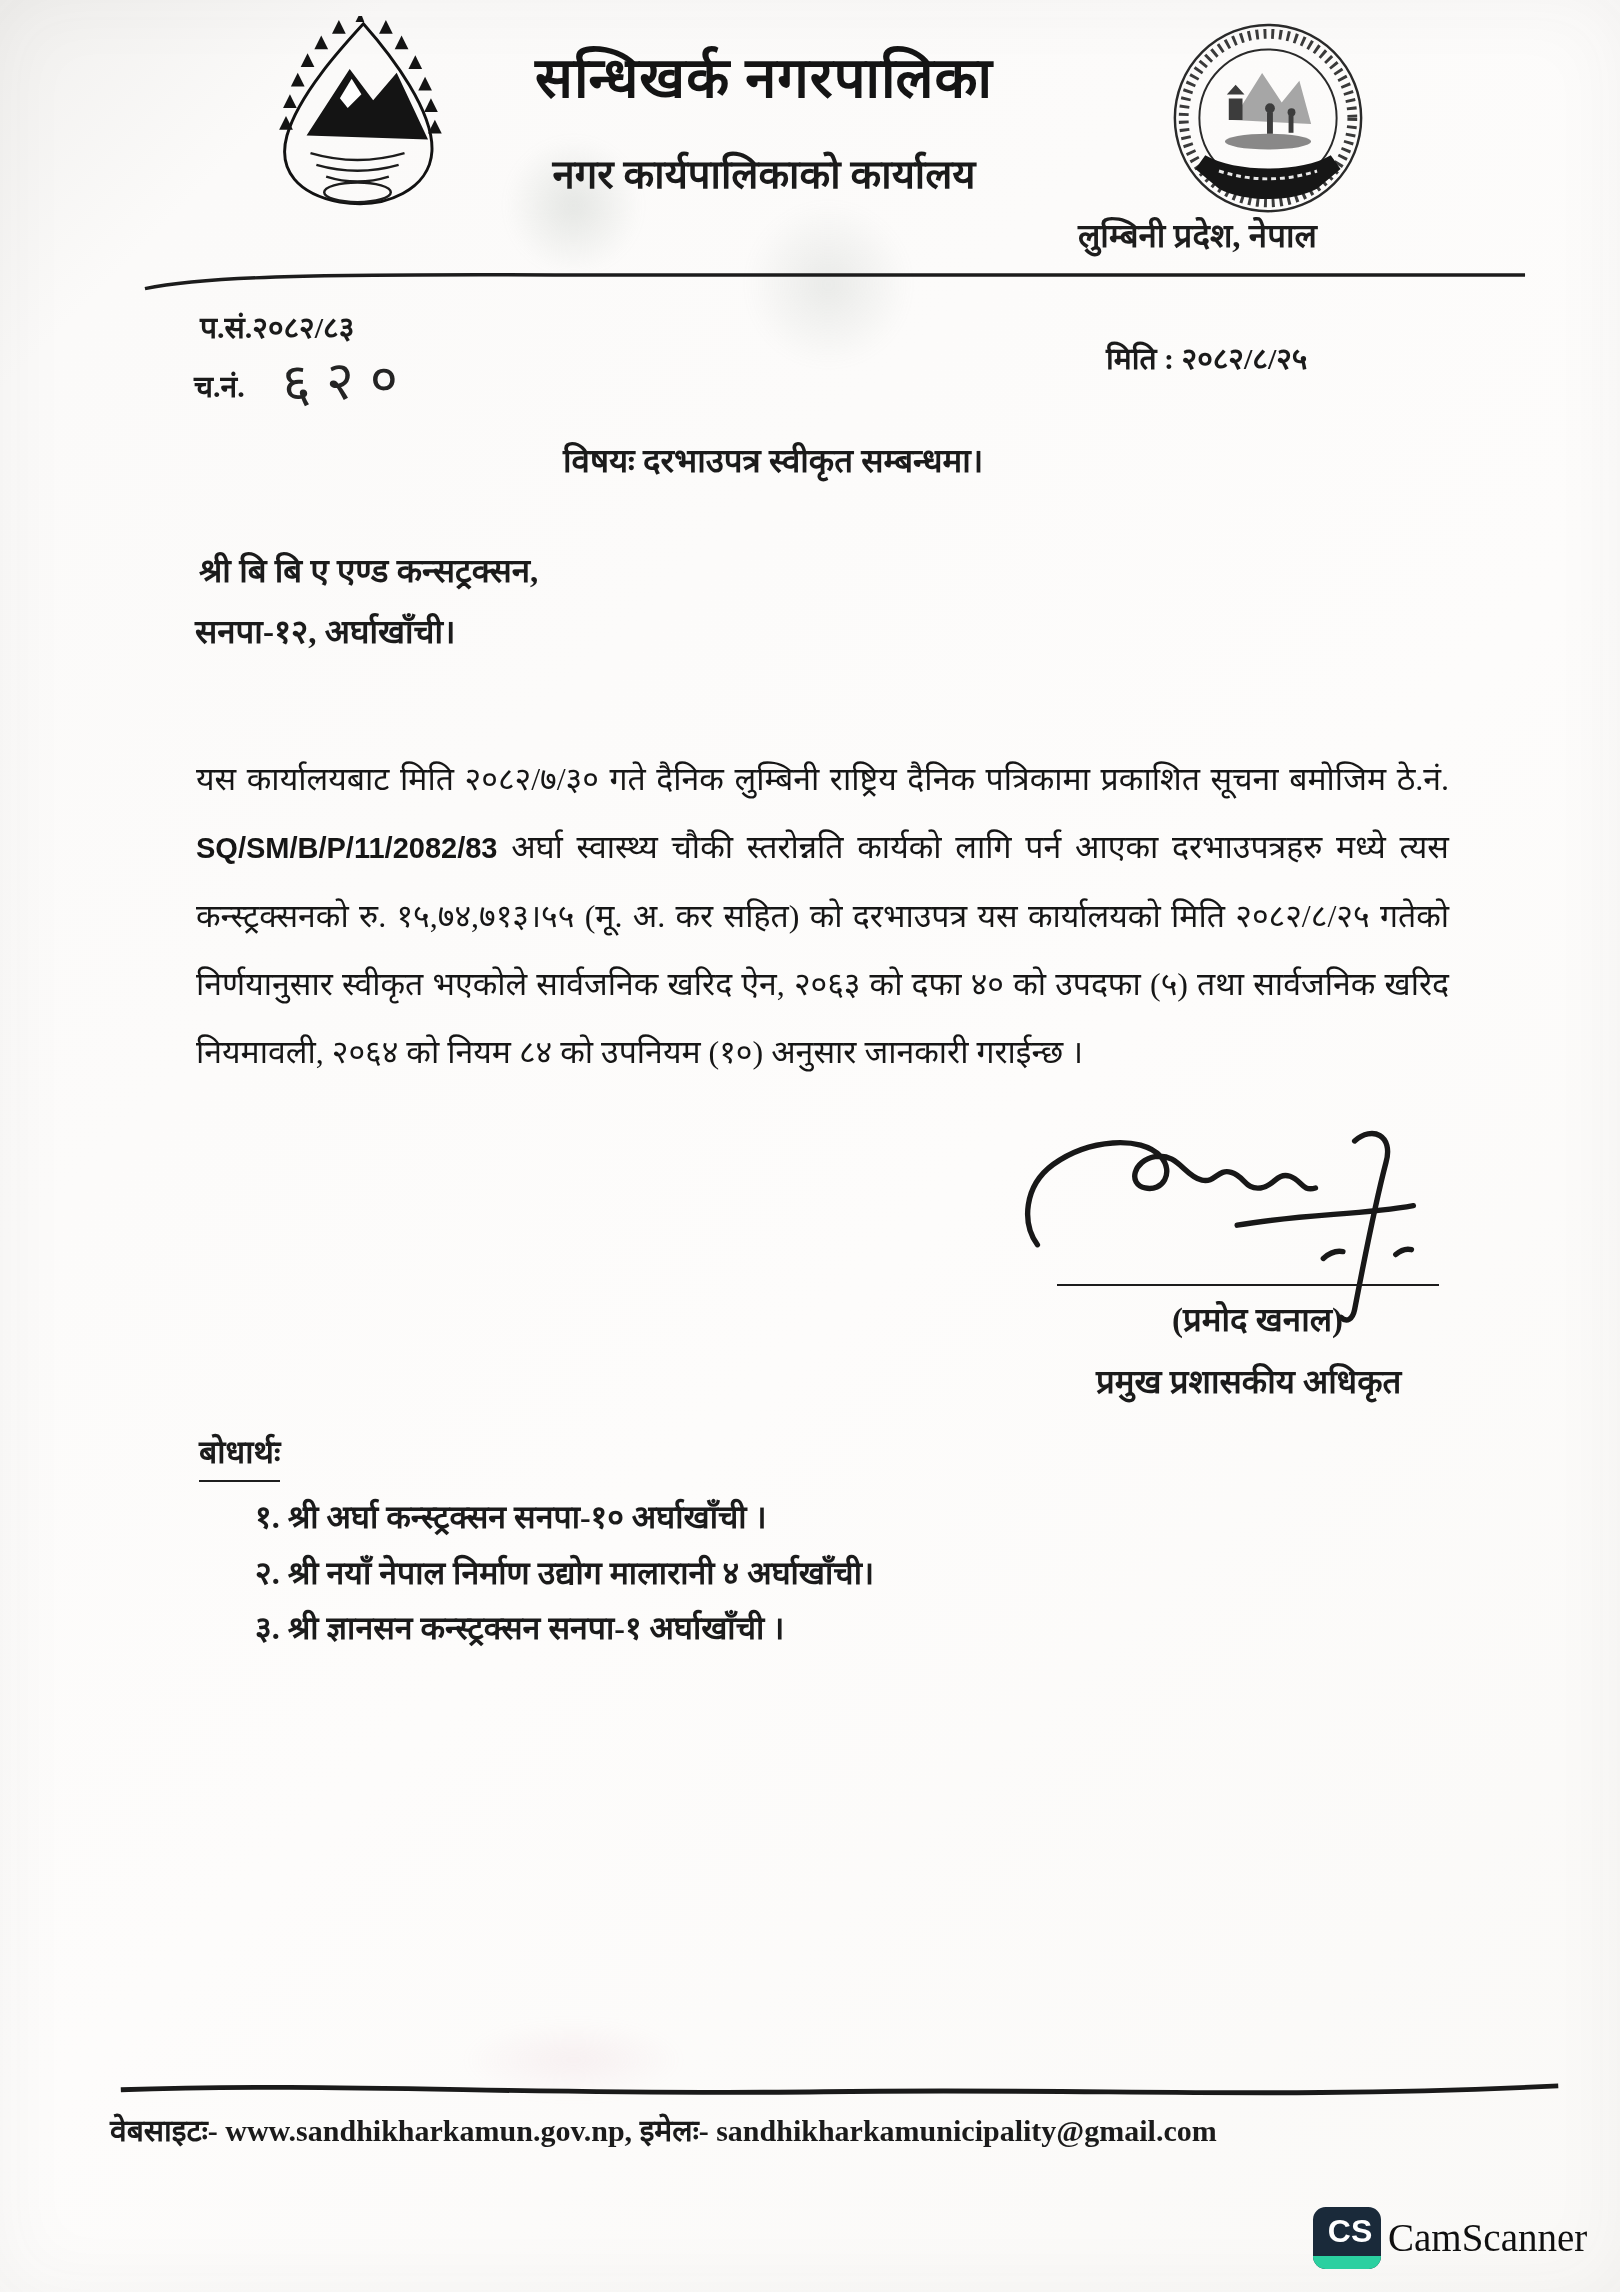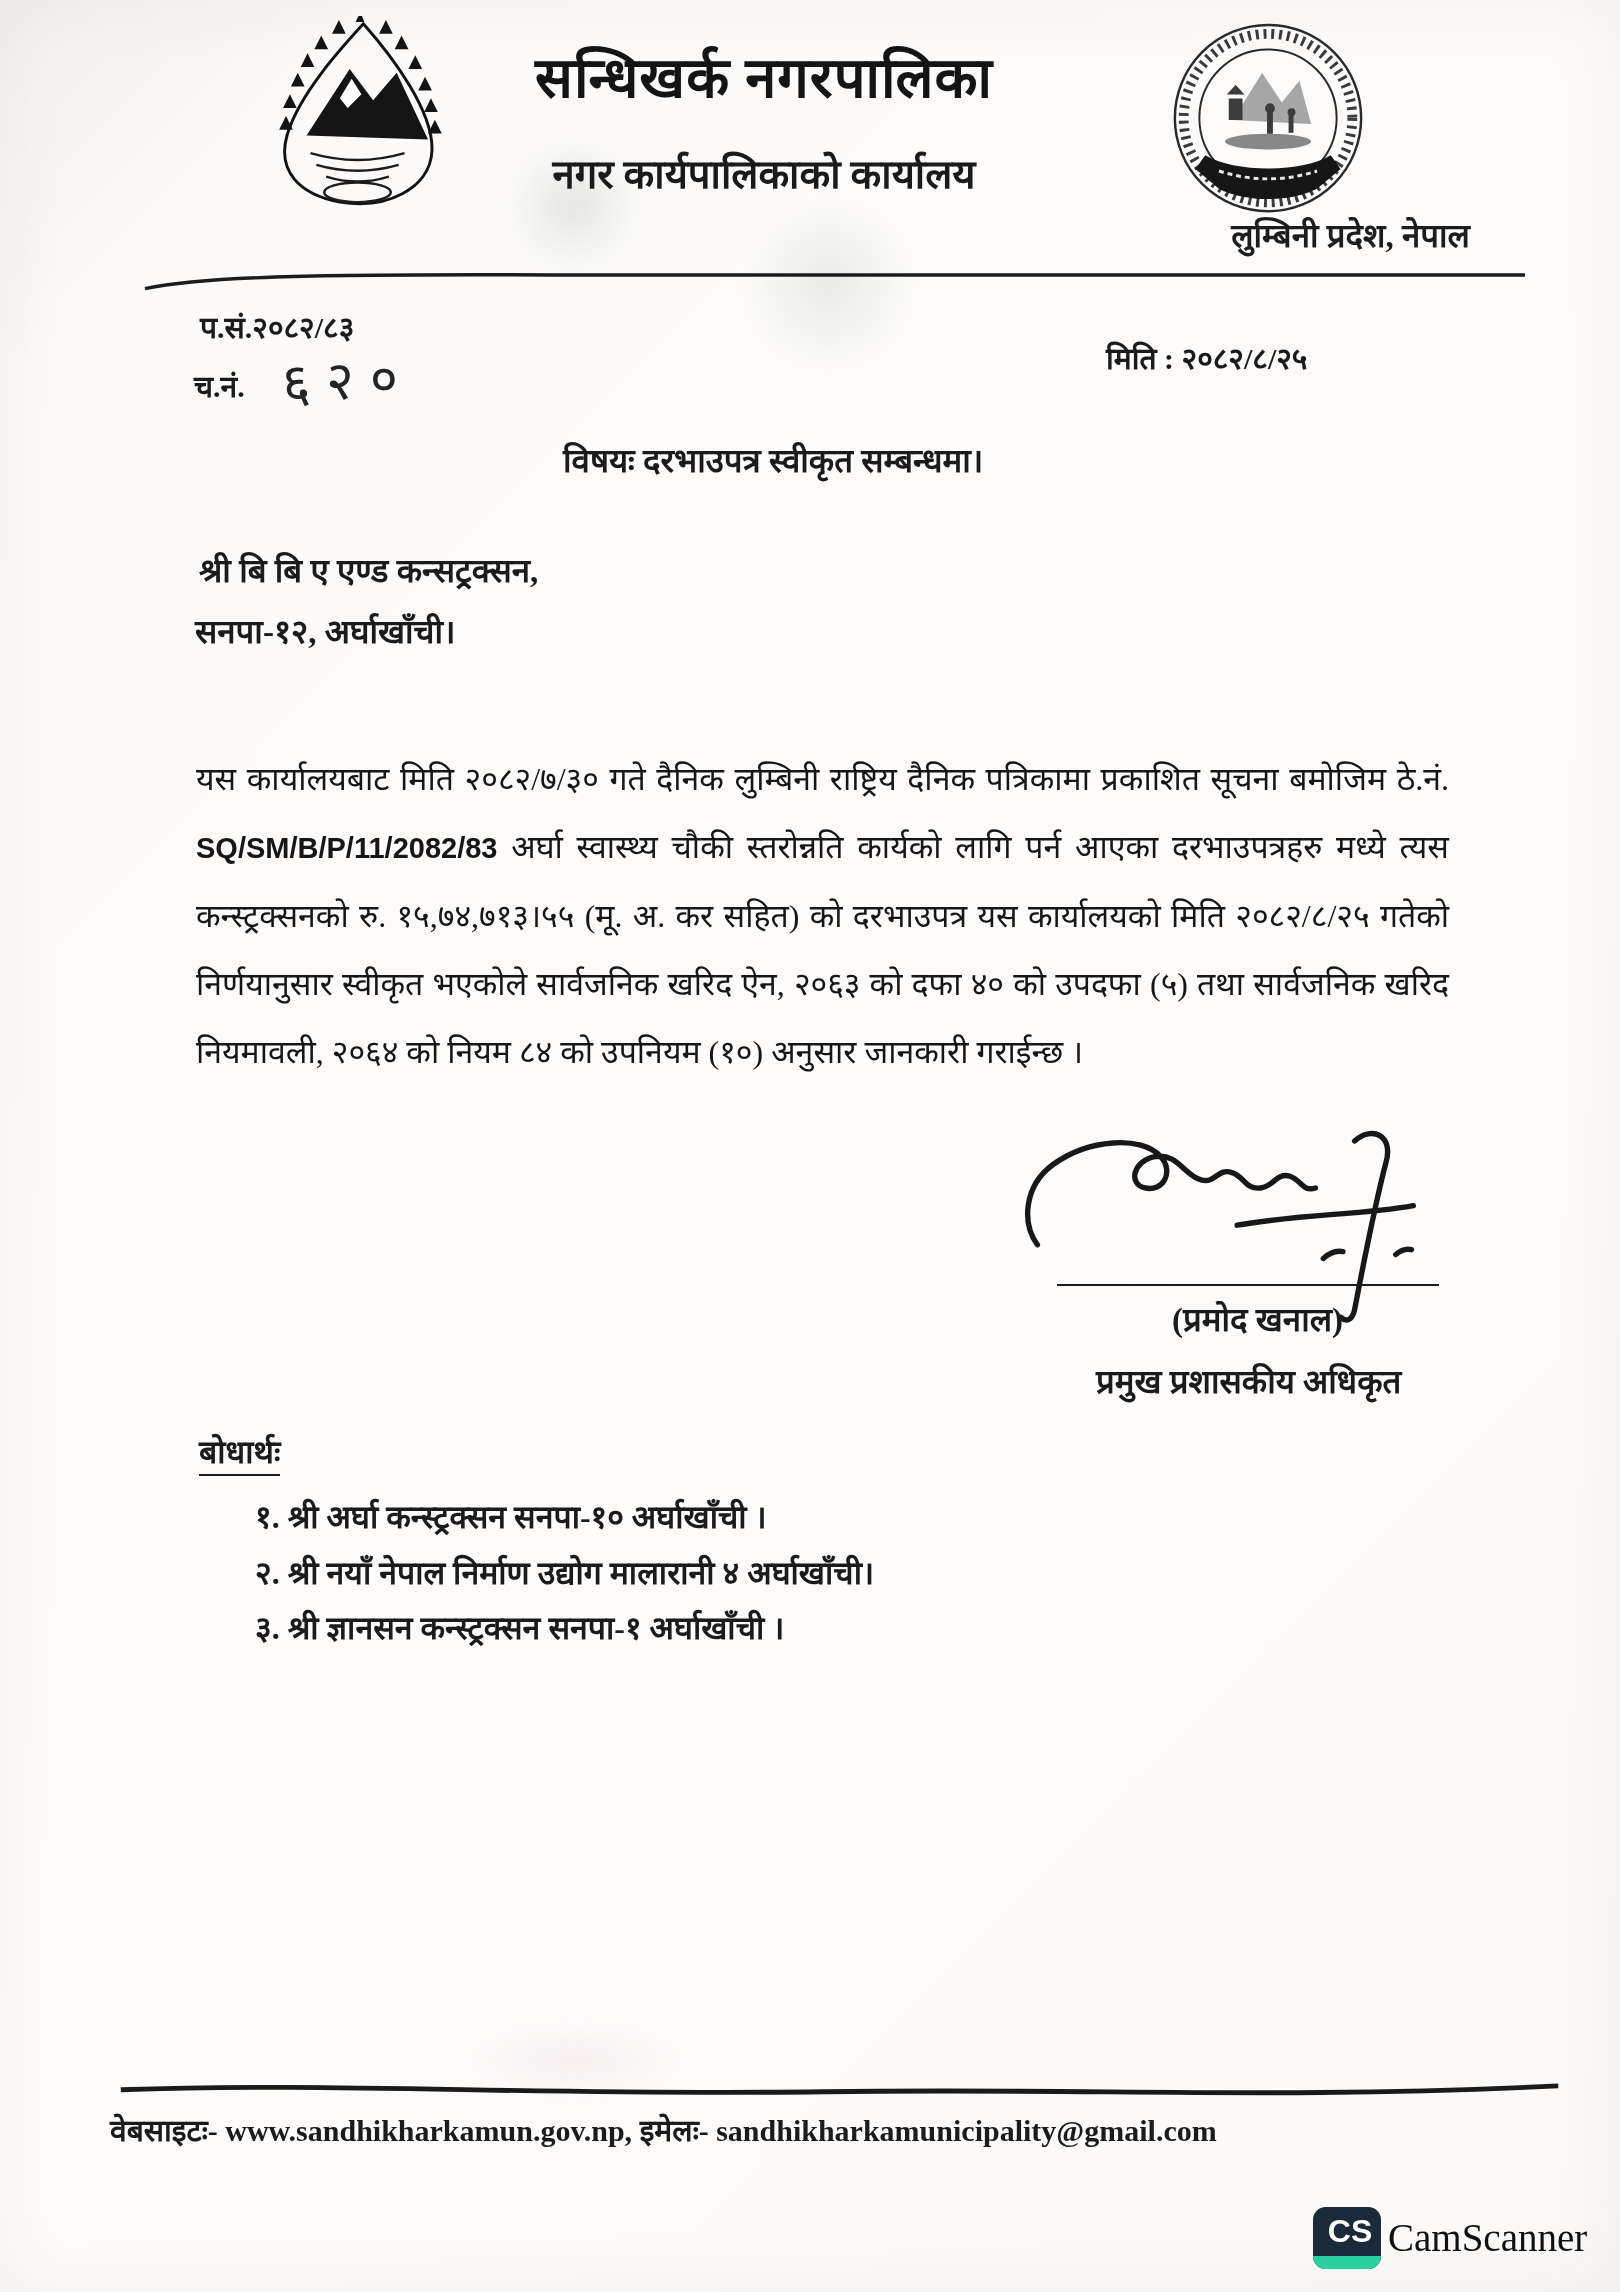--- a/index.html
+++ b/index.html
@@ -12,21 +12,21 @@
     overflow:hidden;
     font-family:"Liberation Serif","DejaVu Serif",serif;
     color:#1b1b1b;
   }
   .abs{position:absolute;}
   .dev{font-family:"Liberation Serif","DejaVu Serif",serif;}
   
   .muni-name{top:37px;left:323px;width:882px;text-align:center;font-size:56px;font-weight:700;letter-spacing:1px;color:#141414;}
   .office-name{top:145px;left:323px;width:882px;text-align:center;font-size:40px;font-weight:600;color:#1a1a1a;}
   .addr-line{top:212px;left:353px;width:823px;text-align:center;font-size:33px;font-weight:600;color:#1f1f1f;}
-  .province{top:212px;left:1078px;width:392px;text-align:right;font-size:33px;font-weight:600;color:#1d1d1d;}
+  .province{top:212px;left:1078px;width:392px;text-align:left;font-size:33px;font-weight:600;color:#1d1d1d;}
   .left-logo{top:15.7px;left:238px;width:239px;height:192px;}
   .right-logo{top:21.6px;left:1168px;width:200px;height:200px;}
   .header-rule{top:271px;left:143px;width:1384px;height:21.6px;}
   
   .stamp{border-radius:50%;filter:blur(6.9px);}
   .stamp1{top:137px;left:505px;width:137px;height:137px;background:radial-gradient(circle,#aab3ac 0%,rgba(170,179,172,0) 70%);opacity:.28;}
   .stamp2{top:201px;left:745px;width:167px;height:167px;background:radial-gradient(circle,#a8b0aa 0%,rgba(168,176,170,0) 70%);opacity:.22;}
   .smudge{top:2021px;left:461px;width:225px;height:78px;background:radial-gradient(ellipse,#dcb4c2 0%,rgba(220,180,194,0) 70%);opacity:.16;filter:blur(7.8px);border-radius:50%;}
   
   .ref-no{top:306px;left:200px;font-size:30px;font-weight:600;}
@@ -39,21 +39,21 @@
   .addr2{top:608px;left:195px;font-size:33px;font-weight:600;}
   
   .body-par{top:745px;left:196px;width:1253px;font-size:32px;line-height:68px;text-align:justify;color:#161616;font-weight:500;}
   .seg-bold{font-family:"Liberation Sans","DejaVu Sans",sans-serif;font-weight:700;font-size:29px;}
   
   .sig-scribble{top:1129px;left:1010px;width:421px;height:211px;}
   .sig-rule{top:1284px;left:1057px;width:382px;border-top:2.9px solid #1c1c1c;}
   .sig-name{top:1296px;left:1172px;font-size:33px;font-weight:600;}
   .sig-title{top:1358px;left:1096px;font-size:33px;font-weight:600;}
   
-  .cc-head{top:1429px;left:199px;font-size:32px;font-weight:700;border-bottom:2.9px solid #1e1e1e;padding-bottom:2px;}
+  .cc-head{top:1429px;left:199px;font-size:32px;font-weight:700;border-bottom:2.9px solid #1e1e1e;padding-bottom:8px;}
   .cc-item{left:247px;font-size:32px;font-weight:600;white-space:nowrap;margin-left:8px;}
   .cc-i0{top:1494px;} .cc-i1{top:1550px;} .cc-i2{top:1605px;} .cc-i3{top:1661px;}
   
   .footer-rule{top:2080px;left:118px;width:1446px;height:23.5px;}
   .footer-text{top:2109px;left:110px;width:1431px;font-size:30px;font-weight:700;white-space:nowrap;}
   .footer-text .lat{font-family:"Liberation Serif","DejaVu Serif",serif;font-weight:700;}
   
   .cs-box{top:2207px;left:1313px;width:62px;height:62px;border-radius:12.7px;overflow:hidden;display:flex;align-items:flex-start;justify-content:center;padding-left:6px;}
   .cs-letters{font-family:"Liberation Sans","DejaVu Sans",sans-serif;font-weight:700;font-size:32px;color:#ffffff;margin-top:5.9px;letter-spacing:0px;}
   .cs-strip{position:absolute;bottom:0;left:0;right:0;height:12.7px;}

